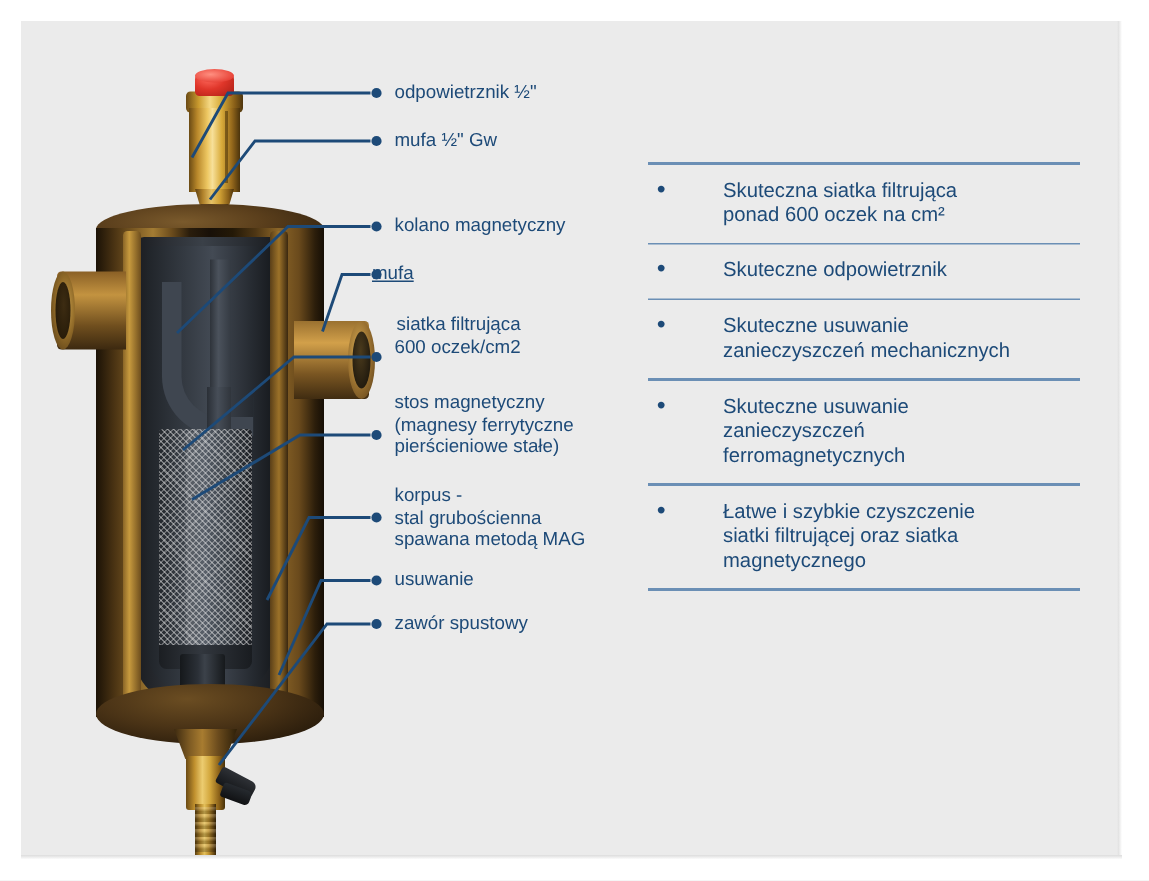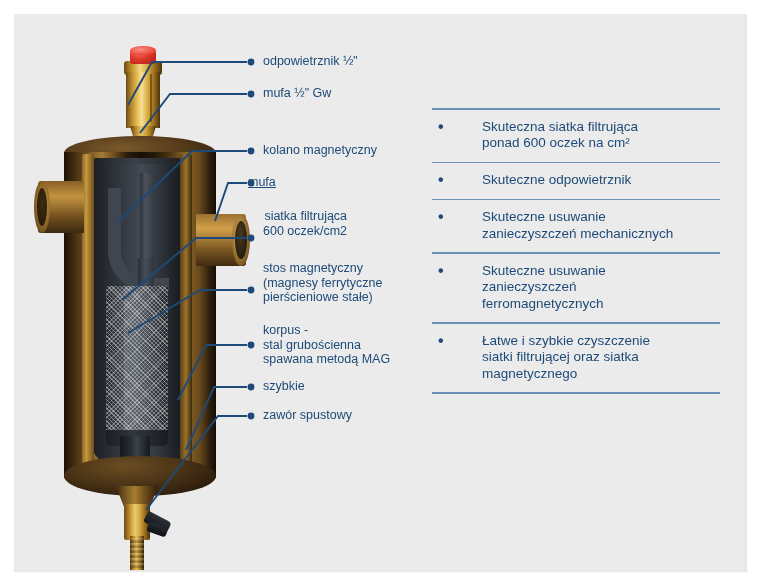--- a/index.html
+++ b/index.html
@@ -340,21 +340,21 @@
   <div class="callout" style="left:263px;top:143px;">kolano magnetyczny</div>
   <div class="callout" style="left:248px;top:175px;text-decoration:underline;">mufa</div>
   <div class="callout" style="left:263px;top:209px;text-align:right;">siatka filtrująca
 600 oczek/cm2</div>
   <div class="callout" style="left:263px;top:323px;">korpus -
 stal grubościenna
 spawana metodą MAG</div>
   <div class="callout" style="left:263px;top:261px;">stos magnetyczny
 (magnesy ferrytyczne
 pierścieniowe stałe)</div>
-  <div class="callout" style="left:263px;top:379px;">szybkie</div>
+  <div class="callout" style="left:263px;top:379px;">usuwanie</div>
   <div class="callout" style="left:263px;top:408px;">zawór spustowy</div>
 
   <div class="features">
 
     <div class="feat-rule"></div>
     <div class="feat-row">
       <div class="feat-bullet">•</div>
       <div class="feat-text">Skuteczna siatka filtrująca
 ponad 600 oczek na cm²</div>
     </div>

